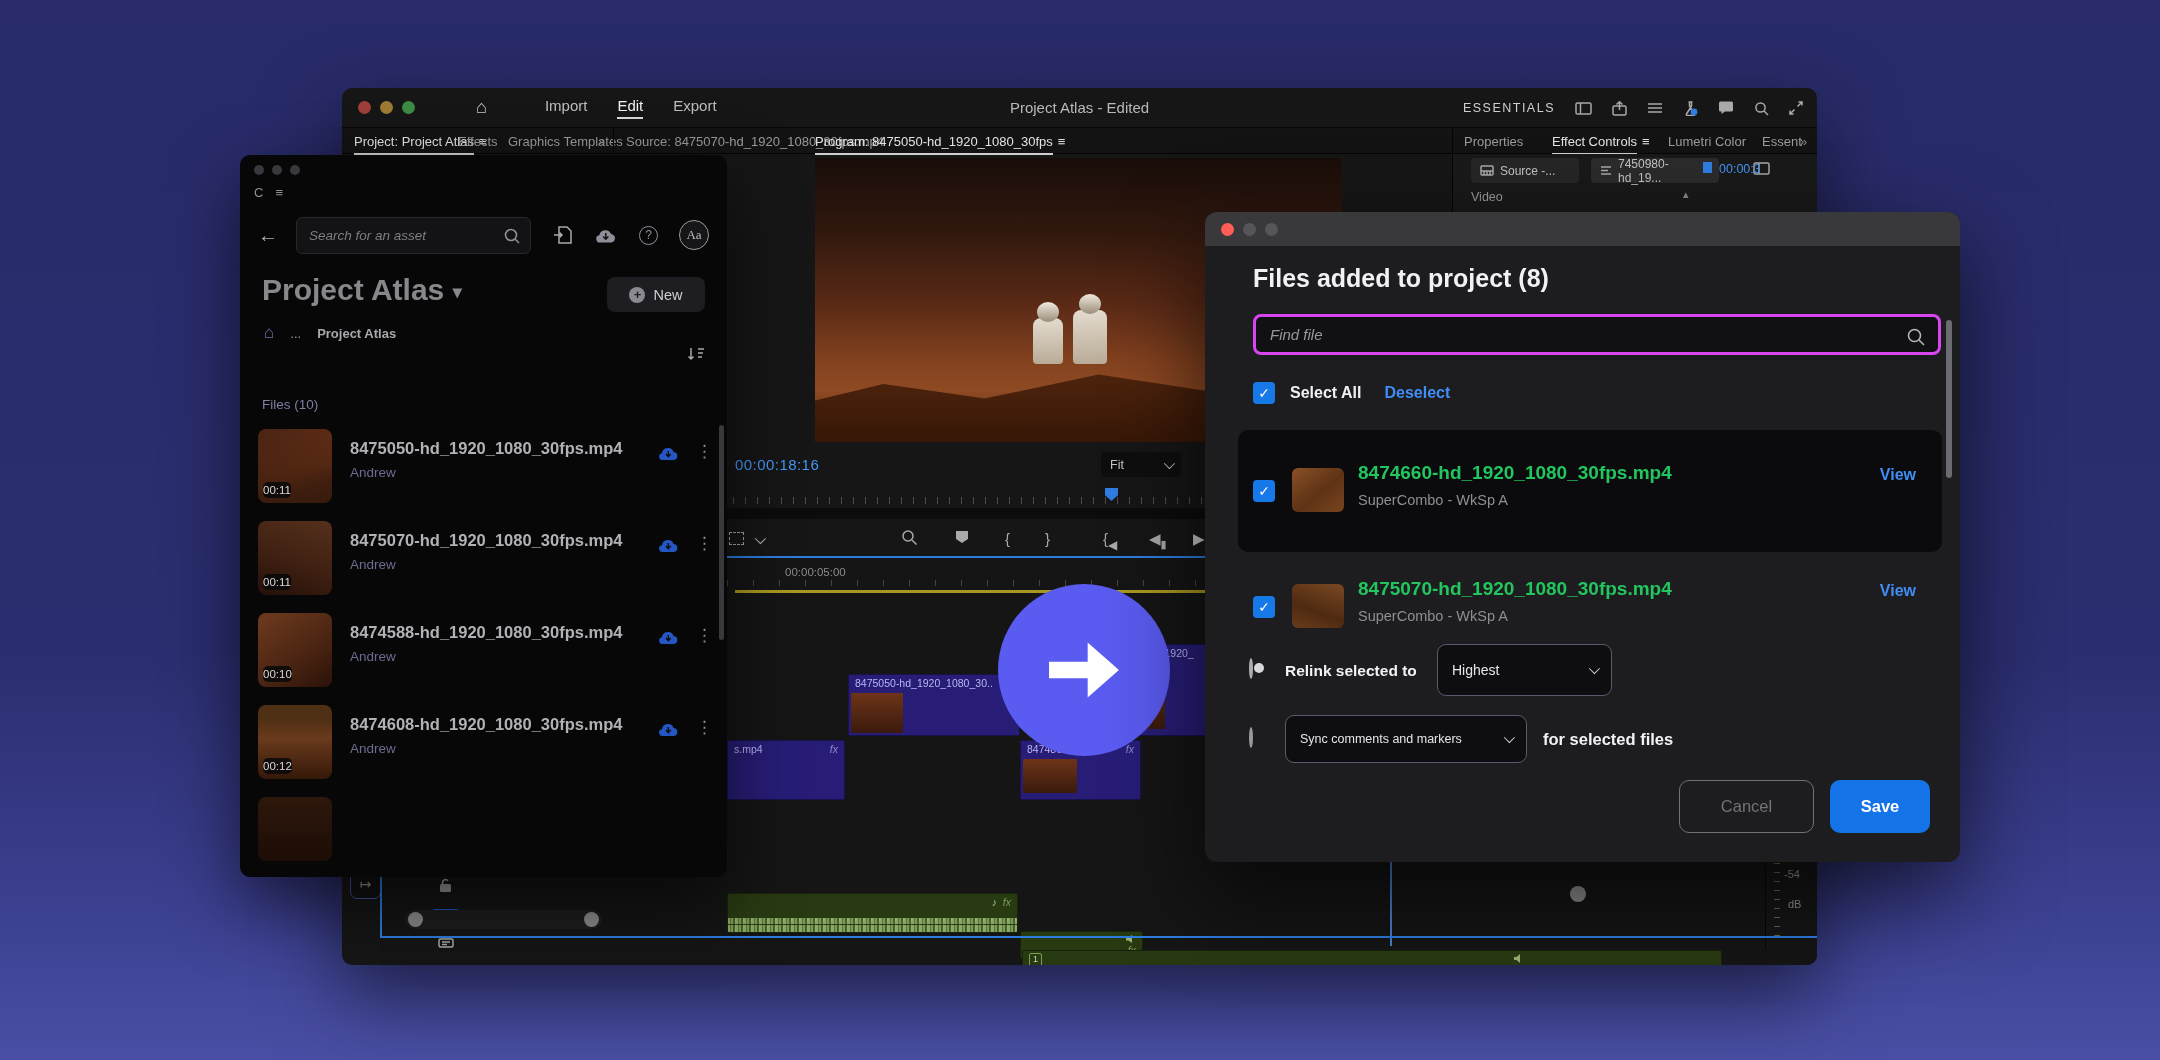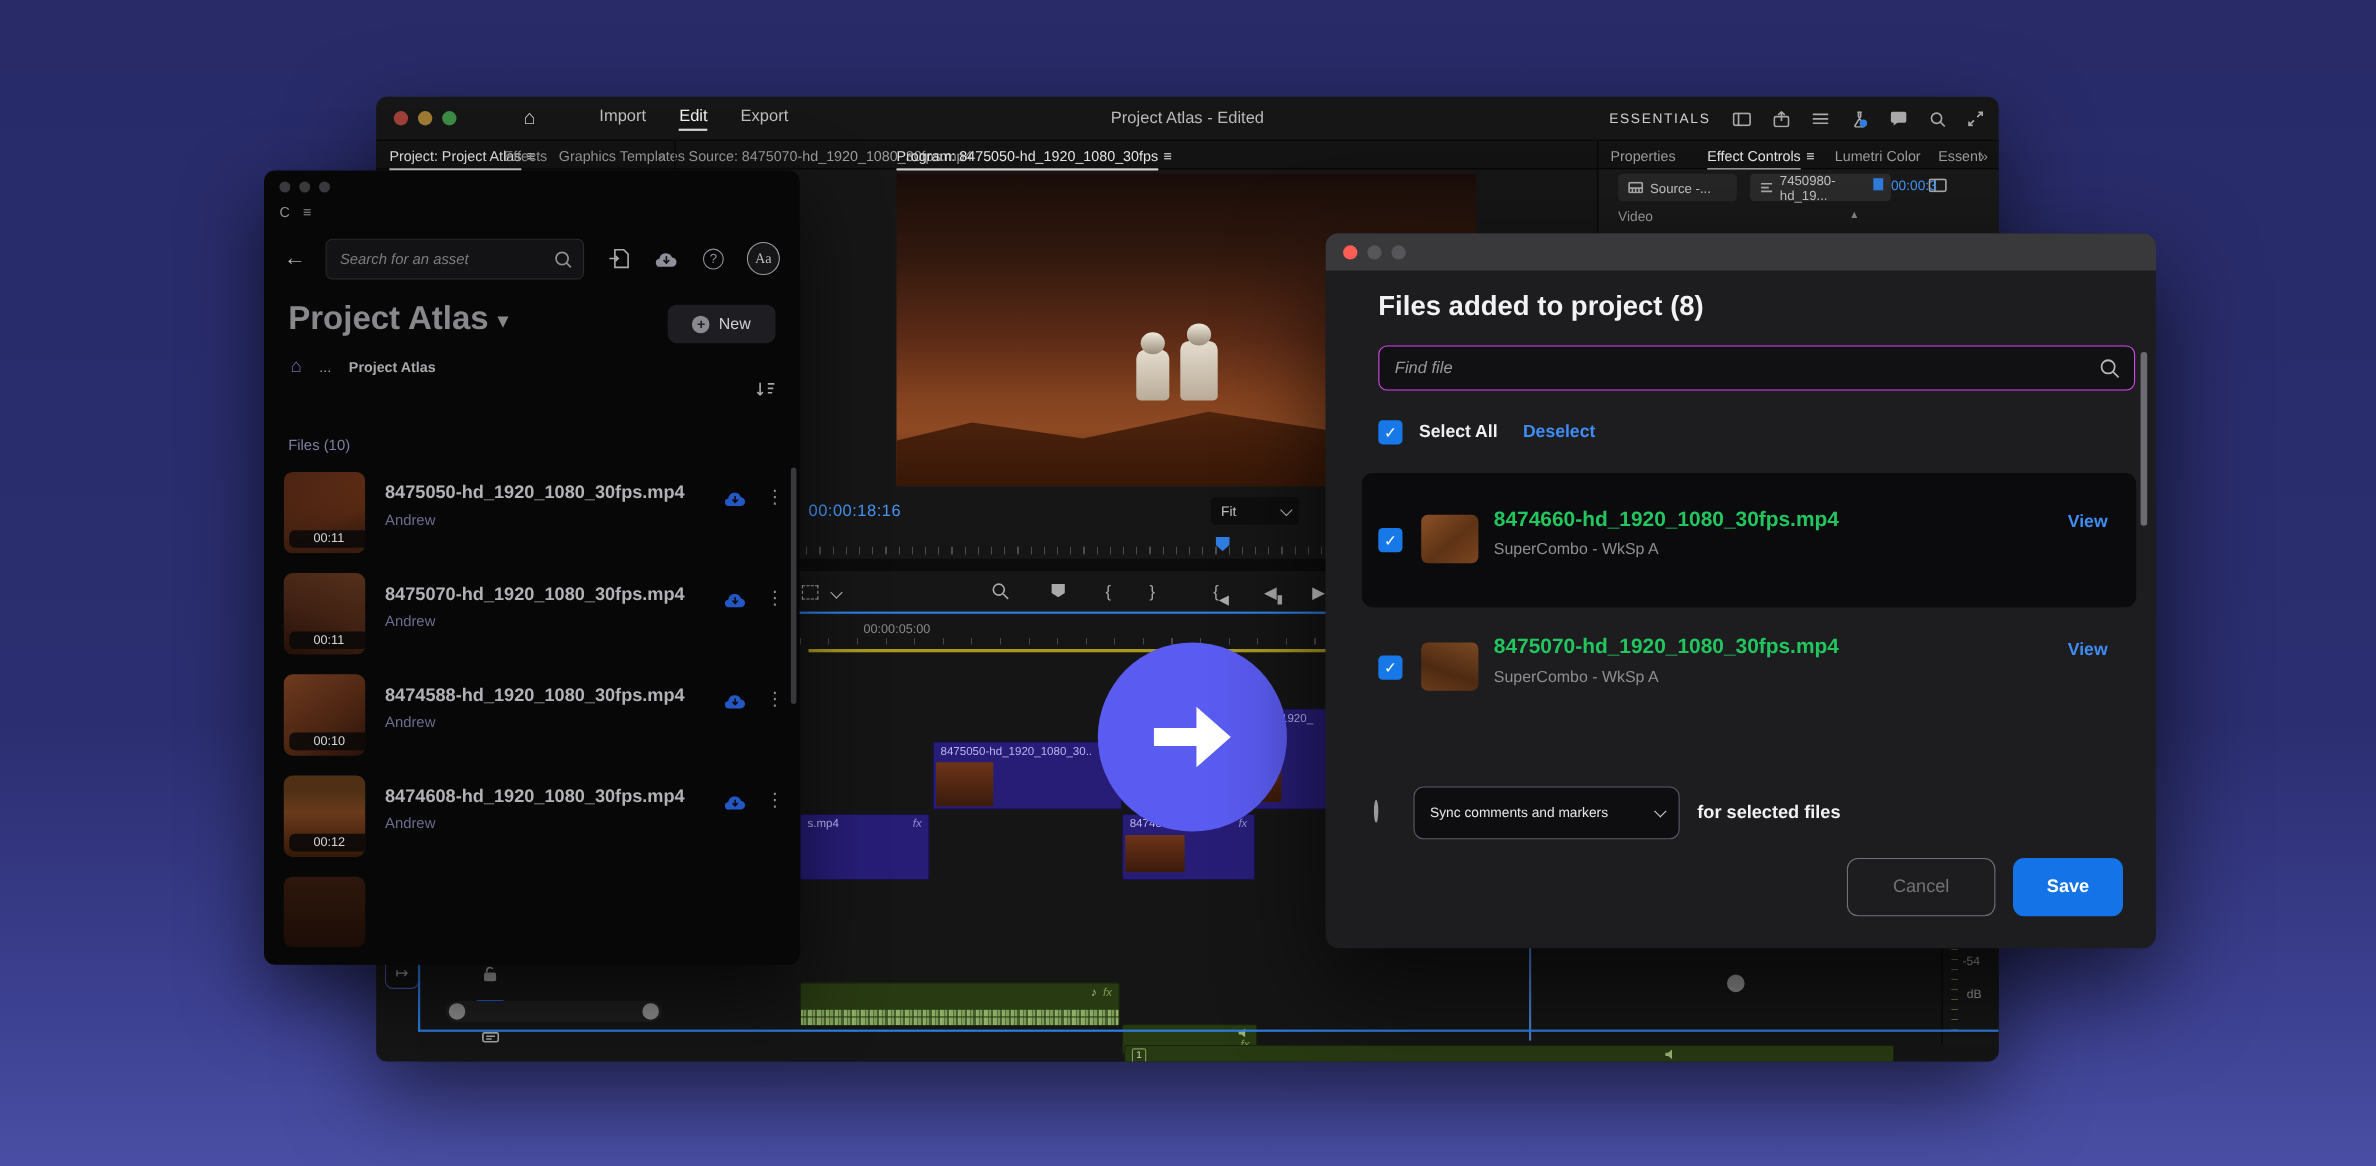--- a/index.html
+++ b/index.html
@@ -82,36 +82,36 @@
   .ap-h1 .caret { font-size:18px; vertical-align:middle; }
   .newbtn { position:absolute; left:367px; top:122px; width:98px; height:35px; background:#1e1e22; border-radius:8px; color:#cfcfd3; font-size:14.5px; display:flex; align-items:center; justify-content:center; gap:8px; }
   .pluscirc { width:16px; height:16px; border-radius:50%; background:#8a8a90; color:#1e1e22; font-size:13px; font-weight:bold; display:flex; align-items:center; justify-content:center; line-height:0; }
   .ap-crumb { position:absolute; left:24px; top:168px; display:flex; align-items:center; gap:16px; color:#9b9b9f; font-size:13px; }
   .ap-crumb .home { color:#6e6eb4; font-size:17px; }
   .ap-crumb b { color:#a9a9ad; }
   .sorticon { position:absolute; right:22px; top:192px; color:#8a8a9e; font-size:13px; }
   .ap-files-h { position:absolute; left:22px; top:242px; color:#7f7fa2; font-size:13.5px; }
   .ap-item { position:absolute; left:0; width:487px; height:92px; }
   .ap-th { position:absolute; left:18px; top:4px; width:74px; height:74px; border-radius:8px; overflow:hidden; }
-  .dur { position:absolute; left:5px; bottom:5px; background:rgba(8,8,8,.85); border-radius:5px; color:#d6d6da; font-size:11.5px; padding:2px 22px; }
+  .dur { position:absolute; left:5px; bottom:5px; background:rgba(8,8,8,.85); border-radius:5px; color:#d6d6da; font-size:11.5px; padding:2px 0; }
   .ap-name { position:absolute; left:110px; top:14px; font-size:16.5px; font-weight:bold; color:#b2b2b6; white-space:nowrap; }
   .ap-owner { position:absolute; left:110px; top:40px; font-size:13.5px; color:#6c6c90; }
   .ap-cloud { position:absolute; left:417px; top:20px; }
   .kebab { position:absolute; left:456px; top:16px; color:#8d8d91; font-size:17px; letter-spacing:0; }
   .ap-scroll { position:absolute; right:3px; top:270px; width:5px; height:215px; border-radius:3px; background:#39393d; }
 
   
   .arrow-badge { position:absolute; left:998px; top:584px; width:172px; height:172px; border-radius:50%; background:#5a5bf0; z-index:20; display:flex; align-items:center; justify-content:center; }
 
   
   .modal { position:absolute; left:1205px; top:212px; width:755px; height:650px; background:#1d1d20; border-radius:12px; box-shadow:0 34px 90px rgba(0,0,0,.65); z-index:30; overflow:hidden; }
   .m-titlebar { height:34px; background:#39393c; display:flex; align-items:center; padding:0 16px; }
   .m-titlebar .light { width:13px; height:13px; }
   .m-h1 { position:absolute; left:48px; top:52px; font-size:25px; font-weight:bold; color:#f2f2f4; }
-  .m-search { position:absolute; left:48px; top:102px; width:688px; height:41px; background:#111114; border:1px solid #d946ef; border-radius:8px; }
+  .m-search { position:absolute; left:48px; top:102px; width:688px; height:41px; background:#111114; border:3px solid #d946ef; border-radius:8px; }
   .m-search input { width:100%; height:100%; background:transparent; border:none; outline:none; color:#d8d8dc; font-size:15px; font-style:italic; padding:0 44px 0 14px; font-family:"Liberation Sans",sans-serif; }
   .m-search input::placeholder { color:#98989d; }
   .m-search .sb-icon { right:12px; top:10px; }
   .m-scroll { position:absolute; right:8px; top:108px; width:6px; height:158px; border-radius:3px; background:#6b6b72; }
   .cbox { width:22px; height:22px; border-radius:4px; background:#1778e8; color:#fff; font-size:14px; display:flex; align-items:center; justify-content:center; }
   .m-selrow { position:absolute; left:48px; top:170px; display:flex; align-items:center; gap:15px; }
   .m-selrow .sel { font-size:16px; font-weight:bold; color:#f0f0f2; }
   .m-selrow .desel { font-size:16px; font-weight:bold; color:#3f8df5; margin-left:8px; }
   .m-row { position:absolute; left:33px; width:704px; height:122px; border-radius:10px; }
   .m-row.hi { background:#0b0b0d; }
@@ -572,20 +572,28 @@
     <span class="m-view">View</span>
   </div>
   <div class="m-row" style="top:334px">
     <span class="cbox">✓</span>
     <div class="m-th" style="background:linear-gradient(200deg,#7a4822,#4e2a12 60%,#6a3c1a)"></div>
     <div class="m-name">8475070-hd_1920_1080_30fps.mp4</div>
     <div class="m-loc">SuperCombo - WkSp A</div>
     <span class="m-view">View</span>
   </div>
 
+  <div class="m-relink">
+    <span class="radio on abs" style="left:44px;top:16px"></span>
+    <span class="blabel abs" style="left:80px;top:18px">Relink selected to</span>
+    <div class="ddl abs" style="left:232px;top:0;width:175px;height:52px">
+      <span style="font-size:14px">Highest</span>
+        <span class="chev" style="border-color:#d0d0d5"></span>
+    </div>
+  </div>
 
   <div class="m-sync">
     <span class="radio abs" style="left:44px;top:14px"></span>
     <div class="ddl abs" style="left:80px;top:0;width:242px;height:48px">
       <span style="font-size:12.5px">Sync comments and markers</span>
         <span class="chev" style="border-color:#d0d0d5"></span>
     </div>
     <span class="blabel abs" style="left:338px;top:15px;font-size:16.5px">for selected files</span>
   </div>
 

